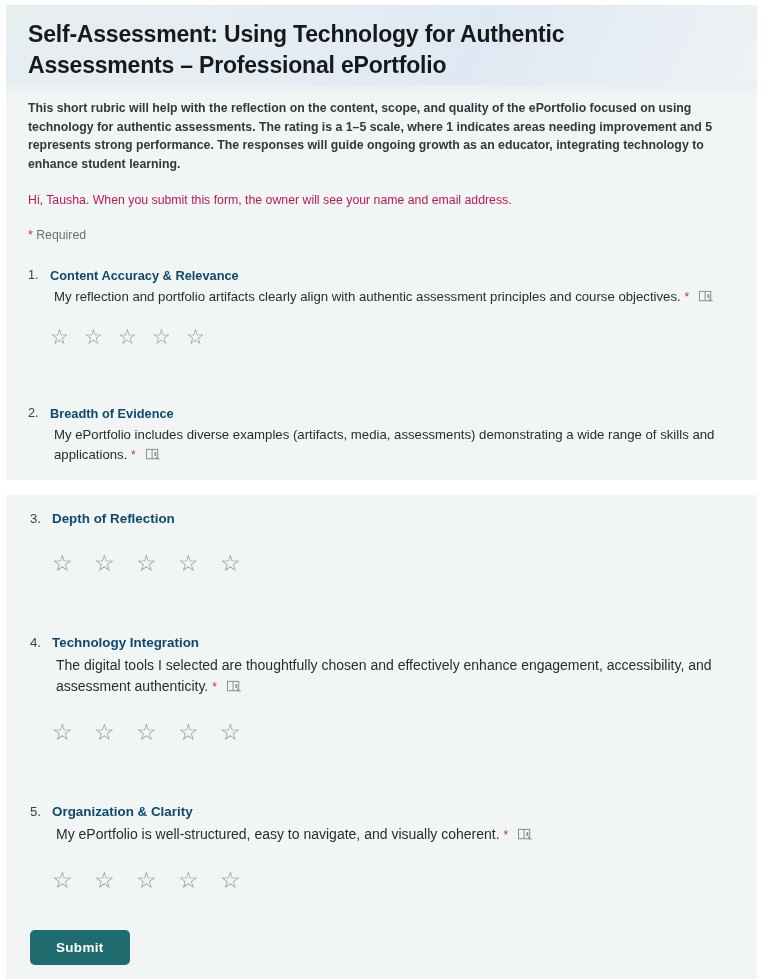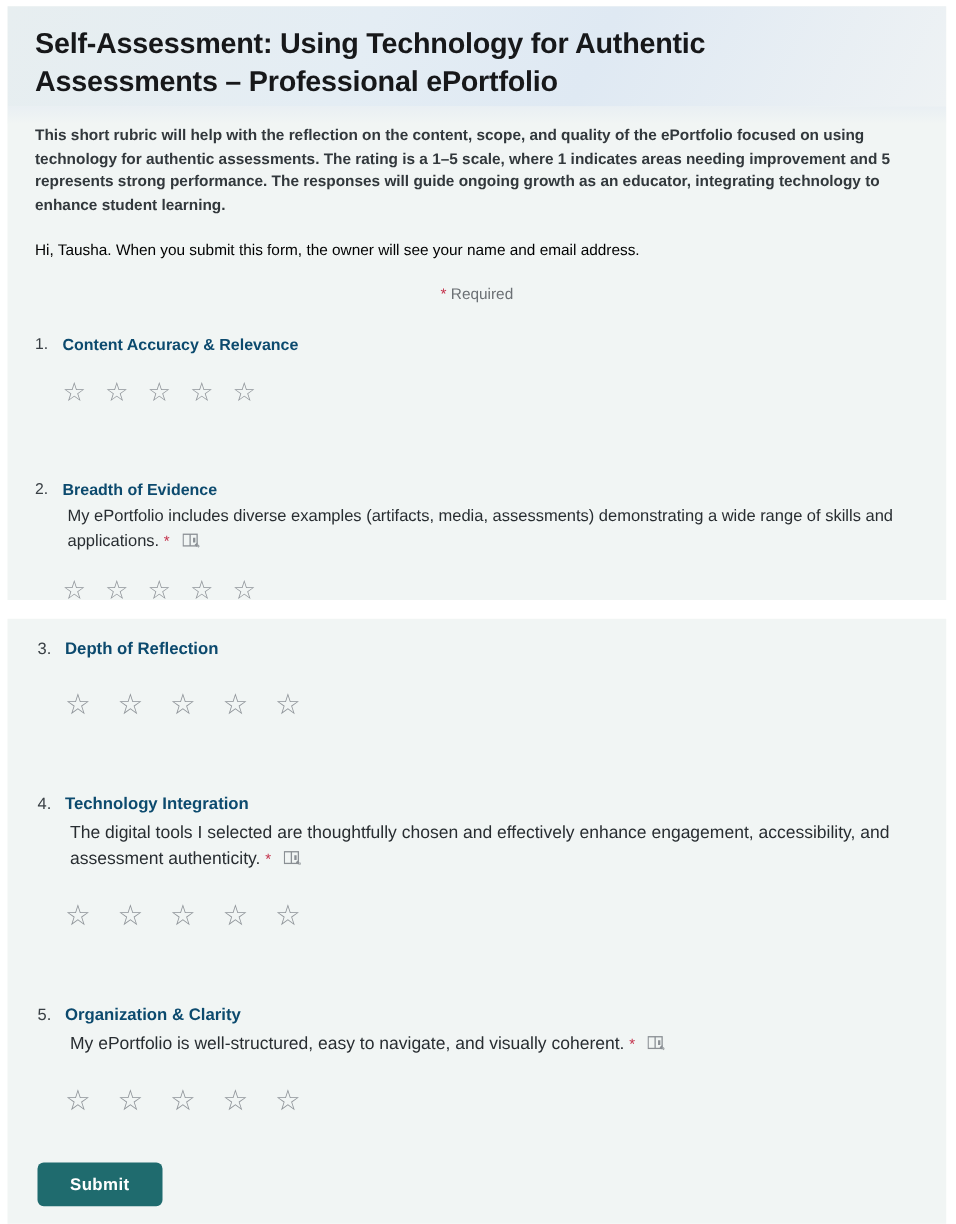--- a/index.html
+++ b/index.html
@@ -69,28 +69,27 @@
     font-size: 12.3px;
     line-height: 18.5px;
     color: #32383c;
     max-width: 722px;
     font-weight: bold;
   }
   .intro-greeting {
     margin: 18px 0 0 0;
     font-size: 12.3px;
     line-height: 18px;
-    color: #000000;
+    color: #be185d;
   }
   .required-note {
     margin: 18px 0 0 0;
     font-size: 12.3px;
     line-height: 17px;
     color: #6b7074;
-    text-align: center;
   }
   .required-note .asterisk {
     color: #c4314b;
   }
 
   
   .questions {
     padding: 0 22px;
   }
   .question {
@@ -193,20 +192,27 @@
       <p class="intro-paragraph">This short rubric will help with the reflection on the content, scope, and quality of the ePortfolio focused on using technology for authentic assessments. The rating is a 1–5 scale, where 1 indicates areas needing improvement and 5 represents strong performance. The responses will guide ongoing growth as an educator, integrating technology to enhance student learning.</p>
       <p class="intro-greeting">Hi, Tausha. When you submit this form, the owner will see your name and email address.</p>
       <p class="required-note"><span class="asterisk">*</span> <span>Required</span></p>
     </div>
 
     <div class="questions" style="margin-top:22px;">
 
       <div class="question">
         <span class="q-number">1.</span>
         <div class="q-title">Content Accuracy &amp; Relevance</div>
+        <div class="q-text"><span>My reflection and portfolio artifacts clearly align with authentic assessment principles and course objectives.</span> <span class="asterisk">*</span><span class="read-aloud-icon"><svg viewBox="0 0 16 15" width="15" height="14">
+                <rect x="0.5" y="1.5" width="12" height="10" fill="none" stroke="#8a8f94" stroke-width="1.1"></rect>
+                <line x1="6.5" y1="1.5" x2="6.5" y2="11.5" stroke="#8a8f94" stroke-width="1.1"></line>
+                <path d="M9 4.5 h2 v4 h-2 z" fill="#8a8f94"></path>
+                <path d="M10.5 10.2 l2.2 -1.6 v4 l-2.2 -1.6 z" fill="#8a8f94"></path>
+                <path d="M13.6 10.6 q1 1.1 0 2.2" fill="none" stroke="#8a8f94" stroke-width="0.9"></path>
+              </svg></span></div>
         <div class="stars">
           <div class="star">☆</div>
           <div class="star">☆</div>
           <div class="star">☆</div>
           <div class="star">☆</div>
           <div class="star">☆</div>
         </div>
       </div>
 
       <div class="question" style="margin-top:55px;">

